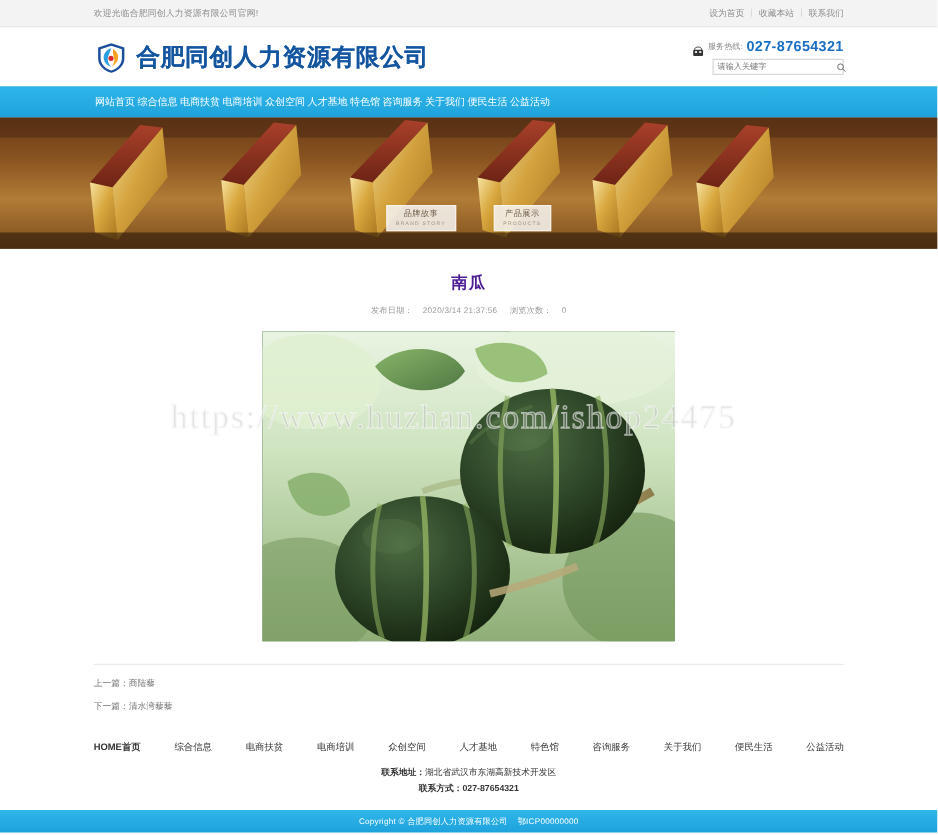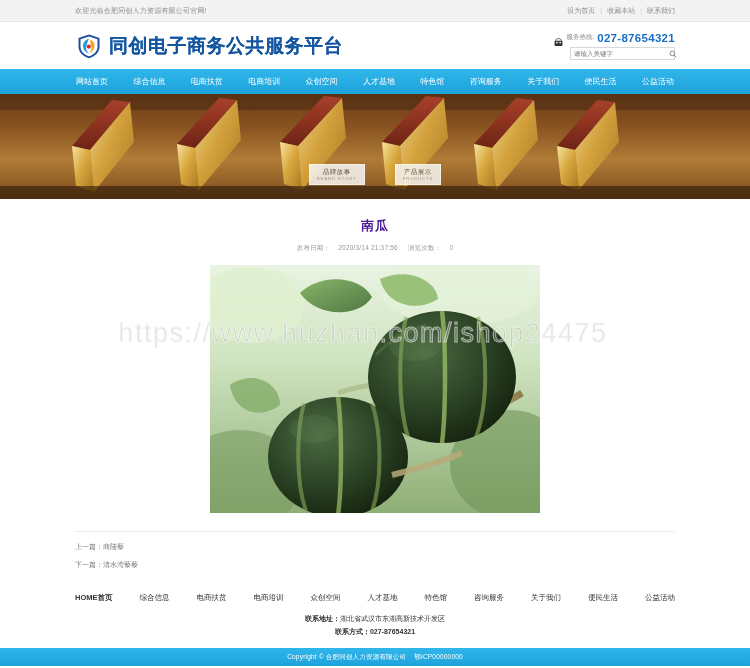--- a/index.html
+++ b/index.html
@@ -65,21 +65,21 @@
 
   
   .nav {
     height: 25px; width: 100%;
     background: #25ace3;
     background: linear-gradient(180deg,#2fb6e9 0%, #1ea2dc 100%);
     display: flex; align-items: center;
   }
   .nav .inner {
     width: 600px; margin: 16px auto; height: 25px;
-    display: flex; align-items: center; justify-content: space-between;
+    display: flex; align-items: center; 
   }
   .nav a {
     color: #ffffff; font-size: 8px; text-decoration: none;
     white-space: nowrap; line-height: 25px; padding: 0 1px;
   }
 
   
   .banner {
     height: 105px; width: 100%; position: relative; overflow: hidden;
     background: #3a2210;
@@ -110,21 +110,21 @@
   }
   .art-meta span { margin: 0 4px; }
   .art-figure { width: 330px; margin: 0 auto; position: relative; }
   .art-figure .photo {
     width: 330px; height: 248px; display: block; border: 0;
     background: #3f6b33;
   }
   .watermark {
     position: absolute; top: 318px; left: 0; width: 726px;
     text-align: center; pointer-events: none;
-    font-family: Liberation Sans, sans-serif;
+    font-family: Liberation Serif, serif;
     font-size: 27px; letter-spacing: 1.5px;
     color: rgba(255,255,255,0.10);
     -webkit-text-stroke: 1px rgba(255,255,255,0.55);
     text-shadow: 0 0 1px rgba(120,120,120,.25);
     white-space: nowrap;
   }
 
   .art-nav {
     width: 600px; margin: 18px auto 0 auto;
     border-top: 1px solid #eaeaea; padding-top: 10px;
@@ -180,21 +180,21 @@
       <div class="brand">
         <span class="logo-mark">
           <svg width="28" height="28" viewBox="0 0 28 28">
             <path d="M14 2.5 L24.5 6 V14.5 C24.5 20.5 19.8 24.5 14 26.2 C8.2 24.5 3.5 20.5 3.5 14.5 V6 Z" fill="#1b4f9c"></path>
             <path d="M14 4.5 L22.5 7.3 V14.5 C22.5 19.4 18.8 22.8 14 24.3 C9.2 22.8 5.5 19.4 5.5 14.5 V7.3 Z" fill="#ffffff"></path>
             <path d="M14 6.5 C9.5 8 7.5 11.5 8 15 C8.4 18 10.8 20.4 14 21.5 C11.5 19 10.6 16.2 11.5 13.4 C12.1 11.4 13 9.2 14 6.5 Z" fill="#2b9ee0"></path>
             <path d="M15.4 7.2 C18.6 9.2 20 12 19.4 15 C18.9 17.5 17 19.8 14.6 21 C16.6 18.4 17 15.6 15.9 12.9 C15.3 11.3 15.2 9.3 15.4 7.2 Z" fill="#f6a21d"></path>
             <circle cx="13.8" cy="14.6" r="2.1" fill="#d92b2b"></circle>
           </svg>
         </span>
-        <span class="brand-name">同创电子商务公共服务平台</span>
+        <span class="brand-name">合肥同创人力资源有限公司</span>
       </div>
 
       <div class="header-right">
         <div class="hotline">
           <span class="tel-icon">
             <svg width="9" height="9" viewBox="0 0 16 16">
               <rect x="1" y="5" width="14" height="9" rx="1.5" fill="#333"></rect>
               <path d="M3 5 C3 2.5 5 1 8 1 C11 1 13 2.5 13 5" stroke="#333" stroke-width="1.4" fill="none"></path>
               <rect x="3.5" y="7" width="3" height="2.4" fill="#fff"></rect>
               <rect x="9.5" y="7" width="3" height="2.4" fill="#fff"></rect>

